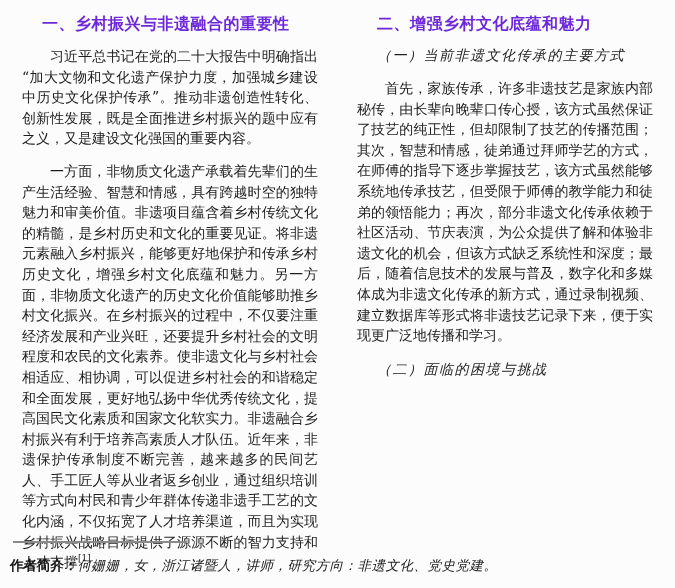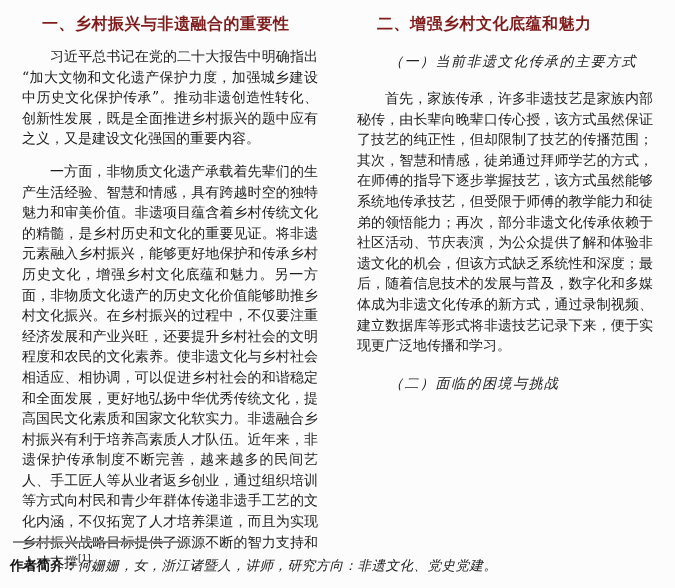--- a/index.html
+++ b/index.html
@@ -26,35 +26,35 @@
   .col {
     flex: 0 0 320px;
     width: 320px;
   }
   .section-heading {
     font-family: "DejaVu Sans", "Liberation Sans", sans-serif;
     font-size: 16px;
     font-weight: 700;
     line-height: 21px;
     letter-spacing: 0.5px;
-    color: #7f1d1d;
+    color: #6d28d9;
     margin: 0 0 10px 0;
     text-indent: 2em;
   }
   .col p.body-para {
     font-size: 14px;
     line-height: 20.6px;
     margin: 12px;
     text-align: justify;
     text-indent: 2em;
   }
   .col p.sub-heading {
     font-size: 14px;
     line-height: 22px;
-    margin: 16px;
+    margin: 4px;
     text-indent: 2em;
     font-style: italic;
     letter-spacing: 1.5px;
     color: #222;
   }
   sup.fn-ref {
     font-size: 9px;
     line-height: 0;
     vertical-align: super;
   }

